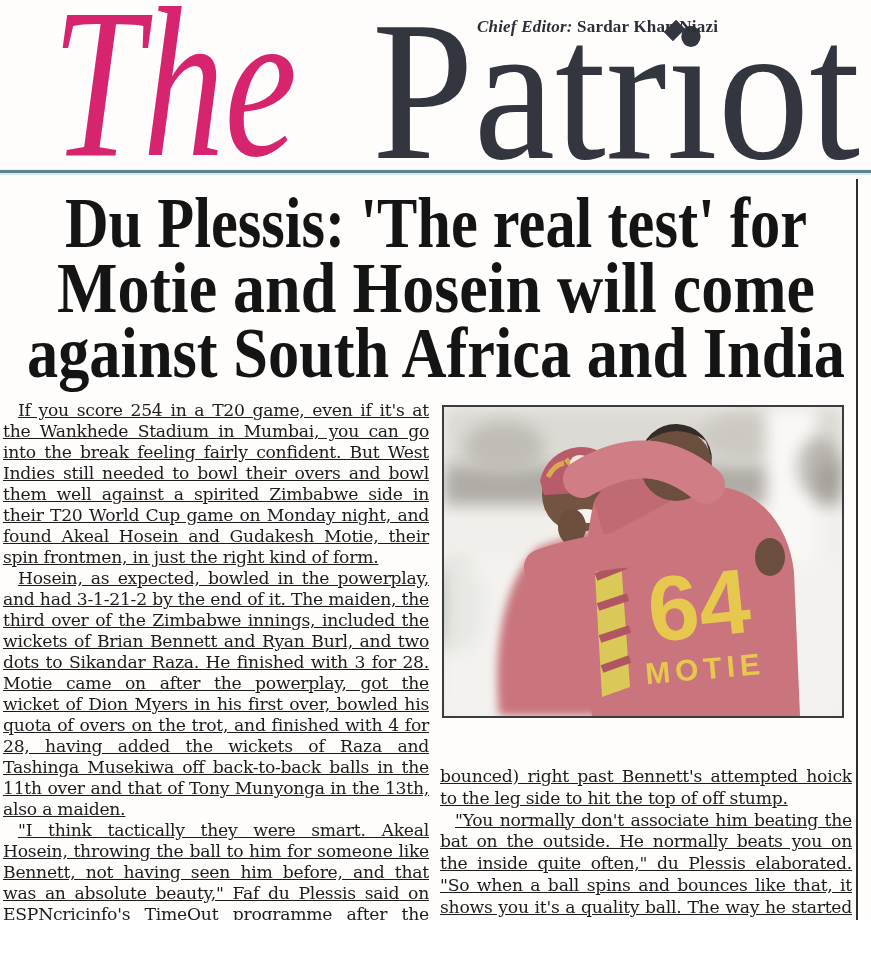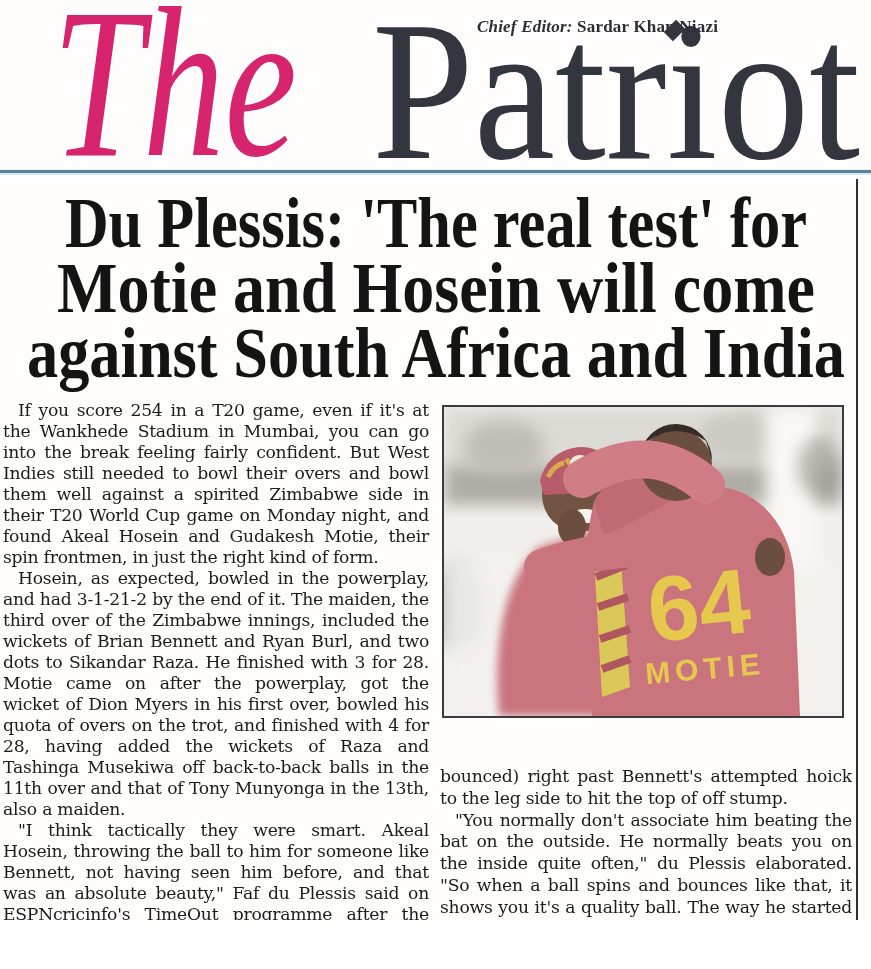--- a/index.html
+++ b/index.html
@@ -41,21 +41,21 @@
     background:#2e2e2e;
   }
 
   
   .article{position:absolute;left:0;top:0;width:871px;height:969px;}
   .col{
     position:absolute;
     font-size:17.2px;line-height:21px;color:#1c1c1c;
     text-align:justify;letter-spacing:-0.25px;
   }
-  .col p{margin:0;text-indent:15px;}
+  .col p{margin:0;text-indent:15px;text-decoration:underline;}
   .col p.no-indent{text-indent:0;margin-top:48px;}
   .col-left{left:3px;top:400px;width:426px;}
   .col-right{left:440px;top:400px;width:412px;line-height:21.8px;}
 
   .photo-frame{
     margin:5px 0 9px 2px;
     width:398px;height:309px;
     border:2px solid #3c3c3c;
     background:#efedea;
   }

